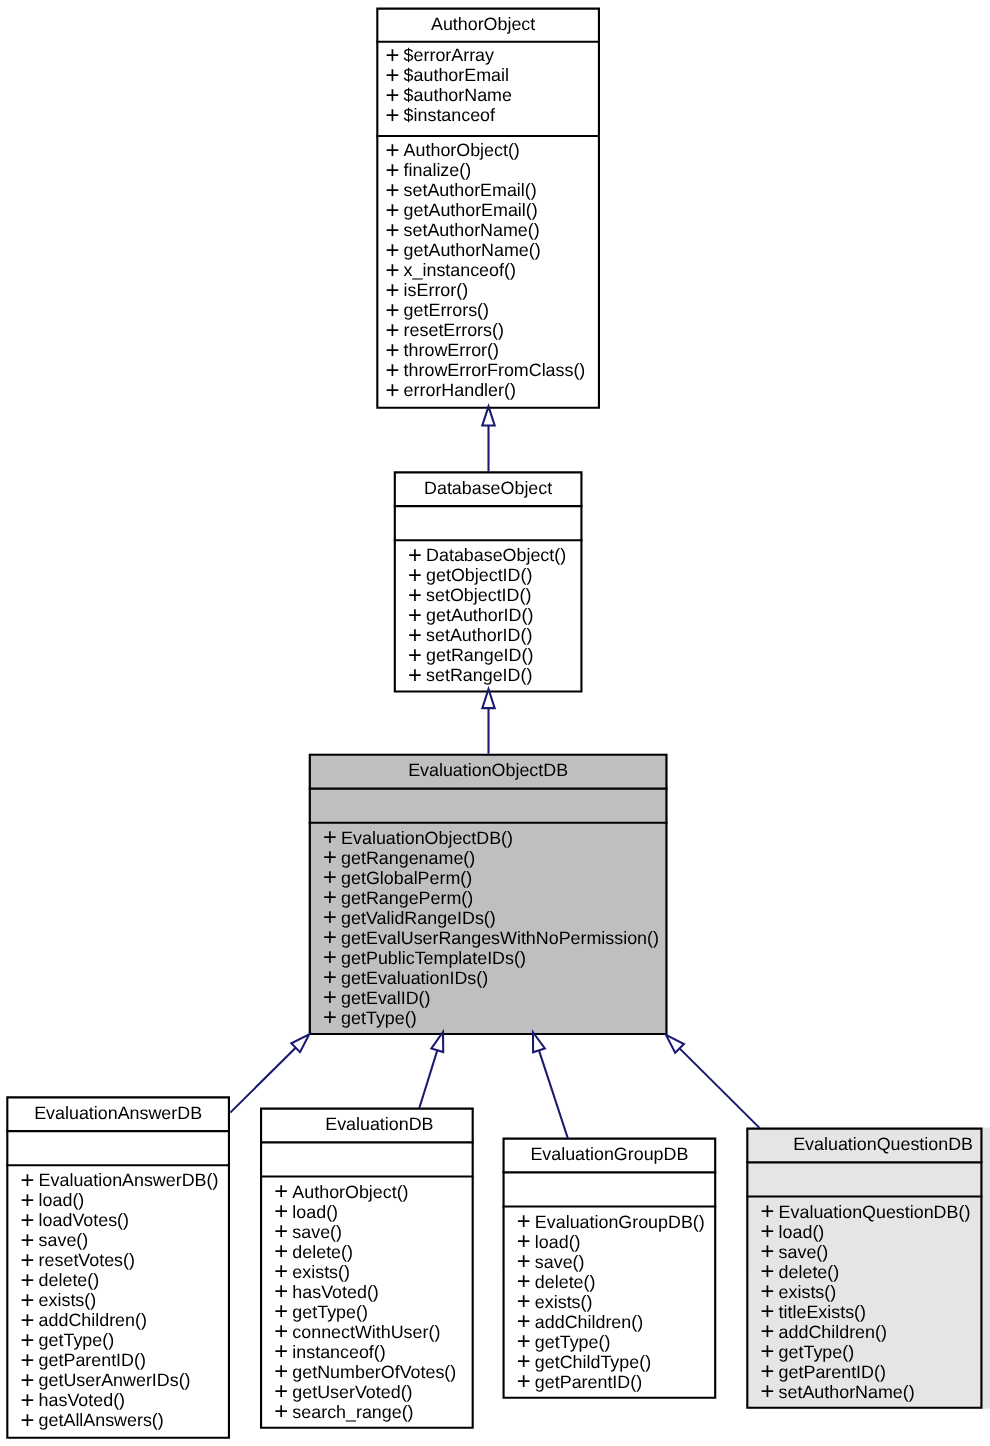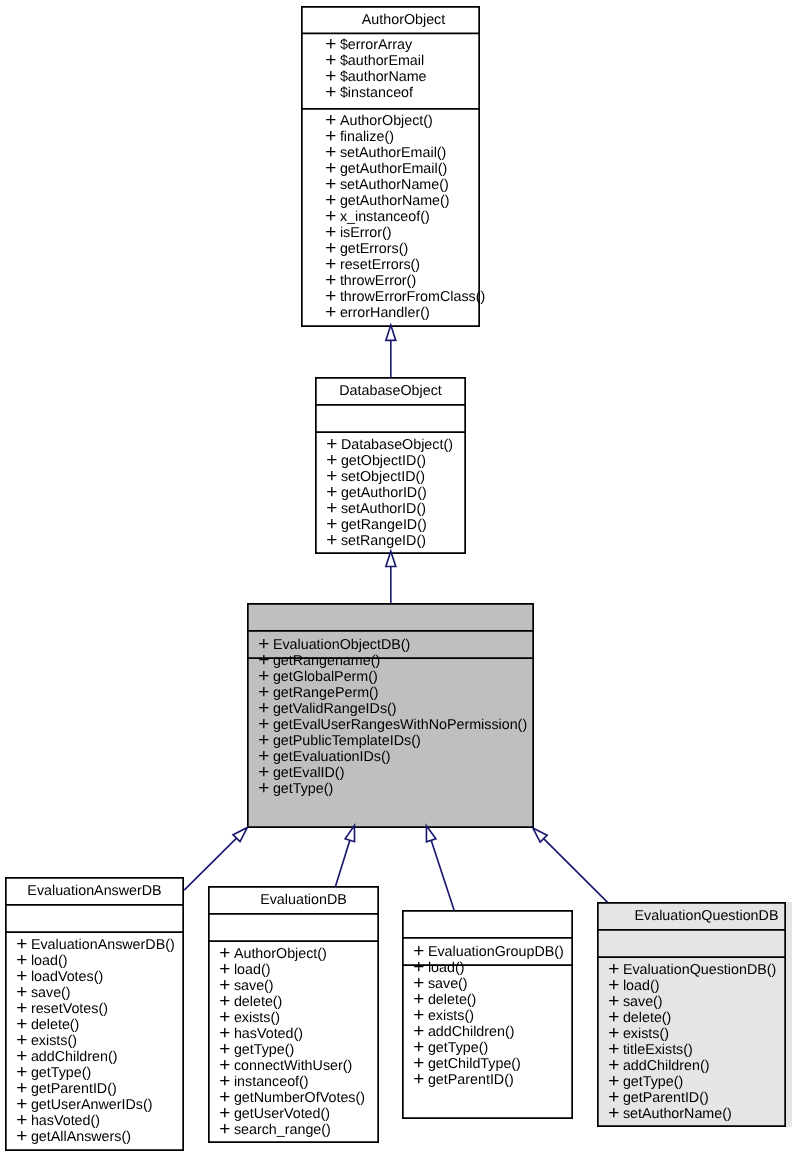--- a/index.html
+++ b/index.html
@@ -73,21 +73,21 @@
       </g>
       <g>
         <path class="edge-line" fill="none" stroke-linecap="butt" d="M454.20,910.40 L431.18,840.34" stroke="#191970" stroke-width="1.65"></path>
         <path class="edge-head" stroke-linejoin="miter" d="M426.40,825.80 L435.88,838.79 L426.47,841.88 Z" stroke="#191970" stroke-width="1.65" fill="#ffffff"></path>
       </g>
       <g>
         <path class="edge-line" fill="none" stroke-linecap="butt" d="M607.60,902.30 L543.65,838.69" stroke="#191970" stroke-width="1.65"></path>
         <path class="edge-head" stroke-linejoin="miter" d="M532.80,827.90 L547.14,835.18 L540.16,842.20 Z" stroke="#191970" stroke-width="1.65" fill="#ffffff"></path>
       </g>
     </svg>
-<div class="node" style="left: 314px; top: 6px; width: 179px; height: 321px; background: rgb(255, 255, 255);">
+<div class="node" style="left: 297px; top: 6px; width: 179px; height: 321px; background: rgb(255, 255, 255);">
       <div class="node-title" style="height: 25.2px;">AuthorObject</div>
       <div class="node-sep"></div>
       <div class="node-attrs" style="height: 74.4px;">
         <div class="mrow"><span class="vis">+</span><span class="lbl">$errorArray</span></div>
         <div class="mrow"><span class="vis">+</span><span class="lbl">$authorEmail</span></div>
         <div class="mrow"><span class="vis">+</span><span class="lbl">$authorName</span></div>
         <div class="mrow"><span class="vis">+</span><span class="lbl">$instanceof</span></div>
       </div>
       <div class="node-sep"></div>
       <div class="node-methods">
@@ -115,20 +115,21 @@
         <div class="mrow"><span class="vis">+</span><span class="lbl">DatabaseObject()</span></div>
         <div class="mrow"><span class="vis">+</span><span class="lbl">getObjectID()</span></div>
         <div class="mrow"><span class="vis">+</span><span class="lbl">setObjectID()</span></div>
         <div class="mrow"><span class="vis">+</span><span class="lbl">getAuthorID()</span></div>
         <div class="mrow"><span class="vis">+</span><span class="lbl">setAuthorID()</span></div>
         <div class="mrow"><span class="vis">+</span><span class="lbl">getRangeID()</span></div>
         <div class="mrow"><span class="vis">+</span><span class="lbl">setRangeID()</span></div>
       </div>
     </div>
     <div class="node" style="left: 247px; top: 603px; width: 287px; height: 225px; background: rgb(191, 191, 191);">
+      <div class="node-title" style="height: 25.7px;">EvaluationObjectDB</div>
       <div class="node-sep"></div>
       <div class="node-attrs" style="height: 26.3px;"></div>
       <div class="node-sep"></div>
       <div class="node-methods">
         <div class="mrow"><span class="vis">+</span><span class="lbl">EvaluationObjectDB()</span></div>
         <div class="mrow"><span class="vis">+</span><span class="lbl">getRangename()</span></div>
         <div class="mrow"><span class="vis">+</span><span class="lbl">getGlobalPerm()</span></div>
         <div class="mrow"><span class="vis">+</span><span class="lbl">getRangePerm()</span></div>
         <div class="mrow"><span class="vis">+</span><span class="lbl">getValidRangeIDs()</span></div>
         <div class="mrow"><span class="vis">+</span><span class="lbl">getEvalUserRangesWithNoPermission()</span></div>
@@ -173,20 +174,21 @@
         <div class="mrow"><span class="vis">+</span><span class="lbl">hasVoted()</span></div>
         <div class="mrow"><span class="vis">+</span><span class="lbl">getType()</span></div>
         <div class="mrow"><span class="vis">+</span><span class="lbl">connectWithUser()</span></div>
         <div class="mrow"><span class="vis">+</span><span class="lbl">instanceof()</span></div>
         <div class="mrow"><span class="vis">+</span><span class="lbl">getNumberOfVotes()</span></div>
         <div class="mrow"><span class="vis">+</span><span class="lbl">getUserVoted()</span></div>
         <div class="mrow"><span class="vis">+</span><span class="lbl">search_range()</span></div>
       </div>
     </div>
     <div class="node" style="left: 402px; top: 910px; width: 171px; height: 209px; background: rgb(255, 255, 255);">
+      <div class="node-title" style="height: 25.7px;">EvaluationGroupDB</div>
       <div class="node-sep"></div>
       <div class="node-attrs" style="height: 26.3px;"></div>
       <div class="node-sep"></div>
       <div class="node-methods">
         <div class="mrow"><span class="vis">+</span><span class="lbl">EvaluationGroupDB()</span></div>
         <div class="mrow"><span class="vis">+</span><span class="lbl">load()</span></div>
         <div class="mrow"><span class="vis">+</span><span class="lbl">save()</span></div>
         <div class="mrow"><span class="vis">+</span><span class="lbl">delete()</span></div>
         <div class="mrow"><span class="vis">+</span><span class="lbl">exists()</span></div>
         <div class="mrow"><span class="vis">+</span><span class="lbl">addChildren()</span></div>

